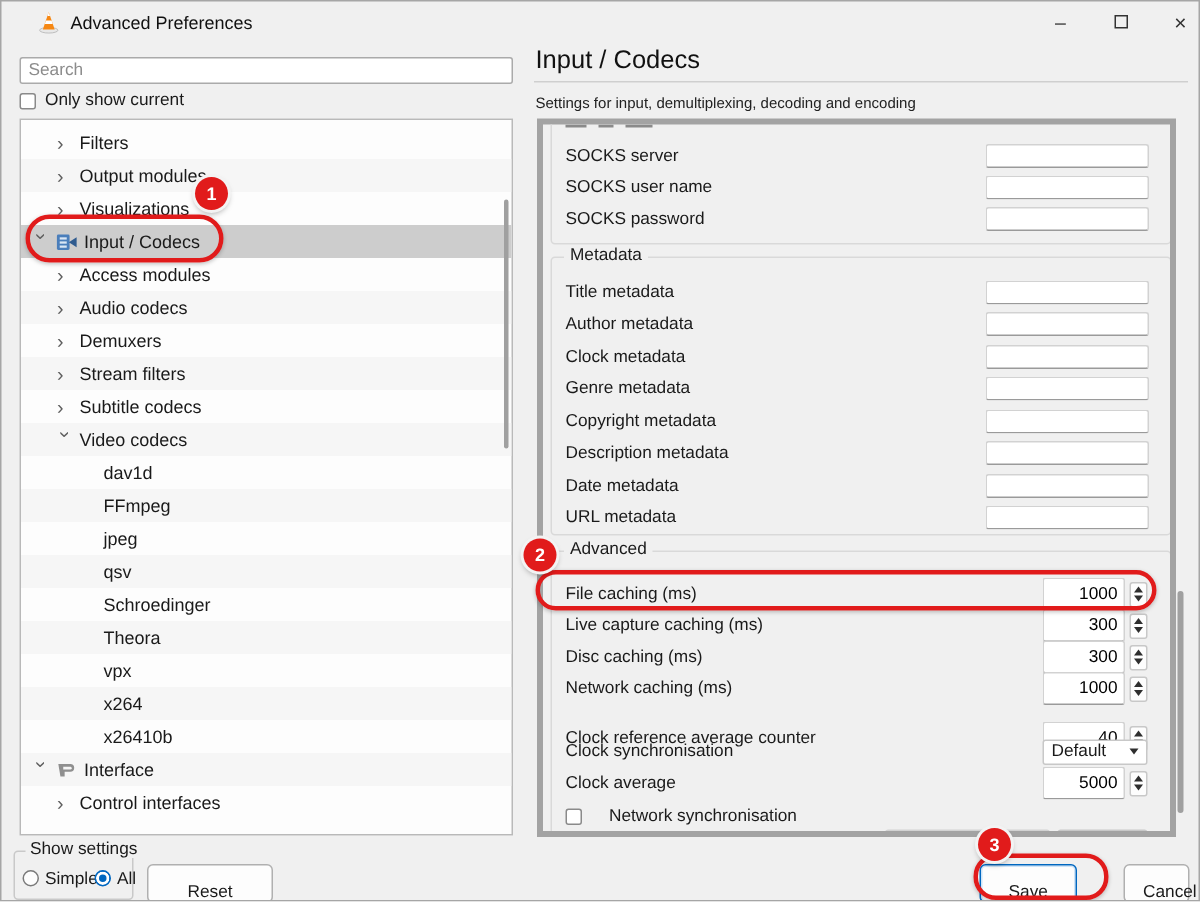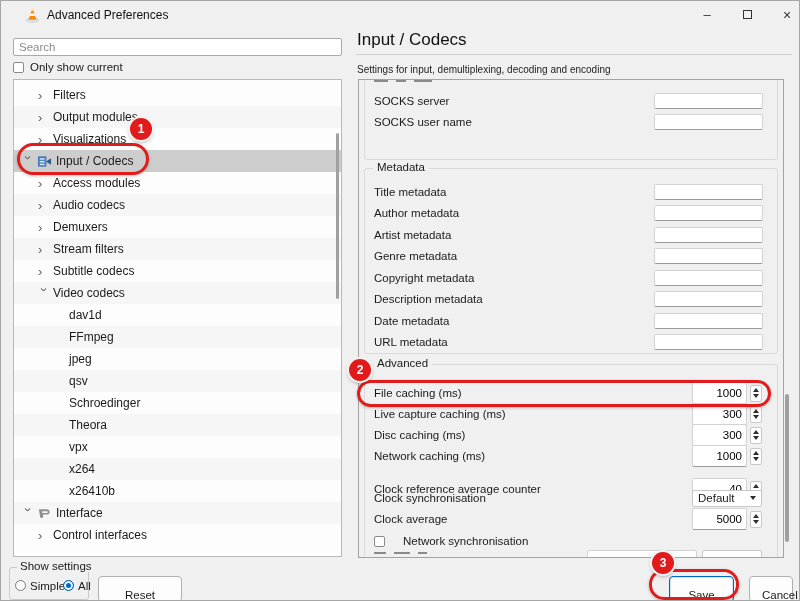--- a/index.html
+++ b/index.html
@@ -38,21 +38,21 @@
   .chev{width:15px;font-size:13px;color:#5f5f5f;display:inline-block;transform-origin:40% 50%;}
   .chev.down{transform:rotate(90deg);}
   .ticon{width:19px;display:inline-flex;align-items:center;}
   .tree-scrollbar{position:absolute;left:335px;top:132px;width:3px;height:166px;background:#a0a0a0;border-radius:2px;}
   
   .p-title{position:absolute;left:356px;top:29px;font-size:17px;font-weight:500;color:#111;}
   .p-rule{position:absolute;left:355px;top:53px;width:436px;height:1px;background:#cfcfcf;}
   .p-sub{position:absolute;left:356px;top:63px;font-size:10px;color:#222;}
   
   .scrollarea{position:absolute;left:357px;top:78px;width:426px;height:479px;background:#f0f0f0;
-    border:1px solid #a3a3a3;overflow:hidden;}
+    border:4px solid #a3a3a3;overflow:hidden;}
   .fieldset{position:absolute;border:1px solid #d9d9d9;border-radius:3px;}
   .fs-label{position:absolute;font-size:11.5px;background:#f0f0f0;padding:0 4px;color:#1a1a1a;}
   .r-row{position:absolute;left:0;width:426px;height:18px;display:flex;align-items:center;}
   .r-label{position:absolute;left:15px;font-size:11.5px;color:#1a1a1a;white-space:nowrap;}
   .txt-input{position:absolute;left:295px;width:109px;height:16px;background:#fff;
     border:1px solid #d2d2d2;border-bottom-color:#9a9a9a;border-radius:2px;font-size:11.5px;
     padding:0 4px;font-family:inherit;outline:none;}
   .spin-input{position:absolute;left:333px;width:55px;height:22px;background:#fff;
     border:1px solid #d2d2d2;border-bottom-color:#9a9a9a;border-radius:2px;font-size:11.5px;
     padding:0 4px;text-align:right;font-family:inherit;outline:none;}
@@ -68,21 +68,21 @@
   .panel-scrollbar{position:absolute;left:784px;top:393px;width:4px;height:148px;background:#a0a0a0;border-radius:2px;}
   
   .fs-footer{position:absolute;left:8px;top:566px;width:80px;height:33px;border:1px solid #c9c9c9;border-radius:3px;}
   .fs-footer-label{position:absolute;left:16px;top:559px;font-size:11.5px;background:#f0f0f0;padding:0 3px;}
   .radio{position:absolute;width:11px;height:11px;border-radius:50%;background:#fdfdfd;border:1px solid #7a7a7a;}
   .radio.sel{background:#0067c0;border:1px solid #0067c0;box-shadow:inset 0 0 0 2px #fff;}
   .radio-label{position:absolute;font-size:11.5px;}
   .btn{position:absolute;height:21px;background:#fdfdfd;border:1px solid #b0b0b0;border-radius:4px;
     font-size:11.5px;font-family:inherit;color:#1a1a1a;text-align:center;padding:12px;}
   .btn-reset{left:97px;top:575px;width:84px;}
-  .btn-save{left:668px;top:575px;width:65px;border:1px solid #0067c0;box-shadow:inset 0 0 0 1px #cfe4f7;}
+  .btn-save{left:652px;top:575px;width:65px;border:1px solid #0067c0;box-shadow:inset 0 0 0 1px #cfe4f7;}
   .btn-cancel{left:748px;top:575px;width:44px;}
   
   .anno-oval{position:absolute;border:3px solid #e11b1b;border-radius:16px;
     box-shadow:0 1px 3px rgba(0,0,0,.25);pointer-events:none;}
   .anno-badge{position:absolute;width:22px;height:22px;border-radius:50%;background:#e11b1b;color:#fff;
     font-size:12px;font-weight:bold;text-align:center;line-height:22px;z-index:10;
     box-shadow:0 0 0 2px #f3f3f3,0 2px 4px rgba(0,0,0,.4);pointer-events:none;}
 </style>
 </head>
 <body>
@@ -218,33 +218,37 @@
 
     <div class="fieldset" style="left:5px;top:-12px;width:414px;height:92px;"></div>
     <div class="r-row" style="top:12px;">
       <span class="r-label">SOCKS server</span>
       <input class="txt-input" value="" style="">
     </div>
     <div class="r-row" style="top:33px;">
       <span class="r-label">SOCKS user name</span>
       <input class="txt-input" value="" style="">
     </div>
+    <div class="r-row" style="top:54px;">
+      <span class="r-label">SOCKS password</span>
+      <input class="txt-input" value="" style="">
+    </div>
 
     <div class="fieldset" style="left:5px;top:88px;width:414px;height:186px;"></div>
     <span class="fs-label" style="left:14px;top:81px;">Metadata</span>
     <div class="r-row" style="top:103px;">
       <span class="r-label">Title metadata</span>
       <input class="txt-input" value="" style="">
     </div>
     <div class="r-row" style="top:124px;">
       <span class="r-label">Author metadata</span>
       <input class="txt-input" value="" style="">
     </div>
     <div class="r-row" style="top:146px;">
-      <span class="r-label">Artist metadata</span>
+      <span class="r-label">Clock metadata</span>
       <input class="txt-input" value="" style="">
     </div>
     <div class="r-row" style="top:167px;">
       <span class="r-label">Genre metadata</span>
       <input class="txt-input" value="" style="">
     </div>
     <div class="r-row" style="top:189px;">
       <span class="r-label">Copyright metadata</span>
       <input class="txt-input" value="" style="">
     </div>

